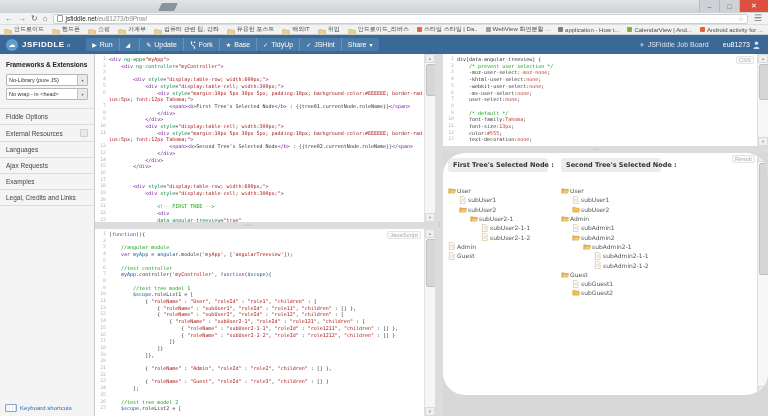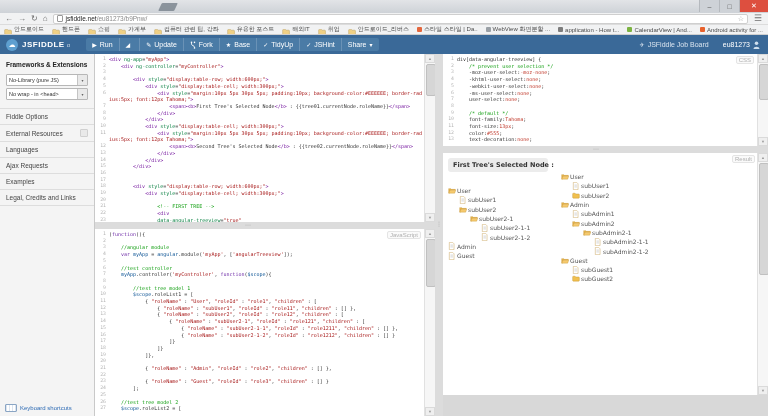--- a/index.html
+++ b/index.html
@@ -588,21 +588,21 @@
           <span class="ccode">    <i class="d">$scope</i>.roleList2 = [</span>
         </div>
       </div>
     <div class="vscroll">
       <div class="sb-arrow up">▲</div>
       <div class="sb-thumb" style="top:10px;height:46px;"></div>
       <div class="sb-arrow down">▼</div>
     </div>
   </div>
 
-  <div class="panel" style="left:443px;top:153px;width:325px;height:242px;">
+  <div class="panel" style="left:443px;top:153px;width:325px;height:242px;border-radius:22px;">
     <div class="panel-label" style="right:13px;">Result</div>
     <div class="result-body">
       <div class="res-cols" id="res-cols">
           <div class="res-col">
             <div class="res-title">First Tree's Selected Node :</div>
             <div class="tree">
               <div class="tree-row" style="padding-left: 0px;">
                 <span class="tree-icon">
                   <svg width="8" height="7" viewBox="0 0 12 10">
                     <path d="M1 2.2h3.2l1 1.1H11v1.4H3.6L2 9H1z" fill="#e9b64d" stroke="#bf8f2f" stroke-width=".5"></path>
@@ -670,20 +670,21 @@
                   <svg width="7" height="8" viewBox="0 0 9 11">
                     <path d="M1.5.5h4.5L8 2.5v8H1.5z" fill="#fff" stroke="#c9a65f" stroke-width=".7"></path>
                     <path d="M3 4h3.5M3 5.5h3.5M3 7h3.5" stroke="#bbb" stroke-width=".6"></path>
                   </svg>
                 </span>
                 <span class="tree-label">Guest</span>
               </div>
             </div>
           </div>
           <div class="res-col">
+            <div class="res-title">Second Tree's Selected Node :</div>
             <div class="tree">
               <div class="tree-row" style="padding-left: 0px;">
                 <span class="tree-icon">
                   <svg width="8" height="7" viewBox="0 0 12 10">
                     <path d="M1 2.2h3.2l1 1.1H11v1.4H3.6L2 9H1z" fill="#e9b64d" stroke="#bf8f2f" stroke-width=".5"></path>
                     <path d="M2.6 4.6h9L10 9H1.4z" fill="#f6ca6e" stroke="#bf8f2f" stroke-width=".5"></path>
                   </svg>
                 </span>
                 <span class="tree-label">User</span>
               </div>

